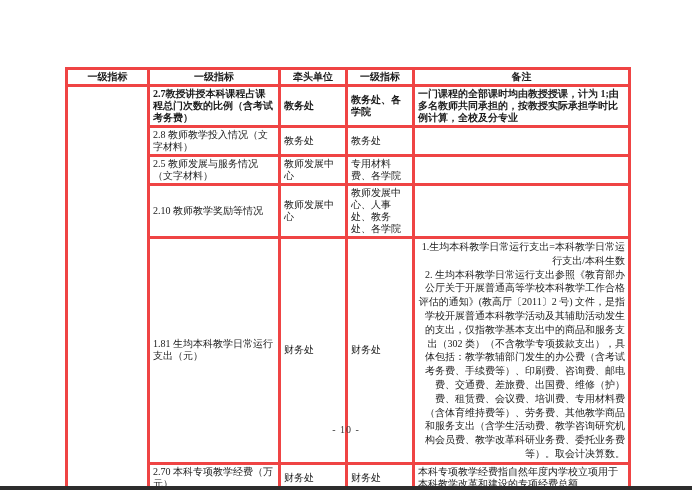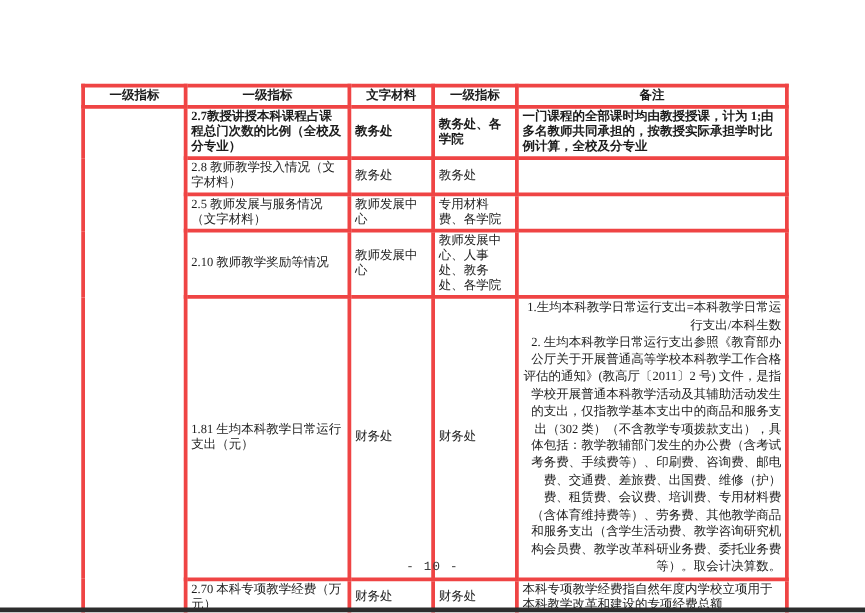--- a/index.html
+++ b/index.html
@@ -52,27 +52,26 @@
   td.c4 {
     font-size: 9px;
     line-height: 11.3px;
     white-space: pre-line;
   }
   .r5 td.c4 { line-height: 13.8px; text-align: right; }
   td.bold { font-weight: bold; }
 
   .footer {
     position: absolute;
-    left: 0; top: 449px;
+    left: 0; top: 424px;
     width: 100%;
     text-align: center;
     font-size: 10px;
     letter-spacing: 1px;
     color: #3a3a3a;
-    font-family: Liberation Mono, monospace;
   }
   .bottom-bar {
     position: absolute;
     left: 0; bottom: 0;
     width: 100%; height: 4px;
     background: #2d2d2d;
   }
 </style>
 </head>
 <body>
@@ -84,29 +83,29 @@
       <col class="w0">
         <col class="w1">
         <col class="w2">
         <col class="w3">
         <col class="w4">
     </colgroup>
     <thead>
       <tr class="r0">
           <th>一级指标</th>
           <th>一级指标</th>
-          <th>文字材料</th>
+          <th>牵头单位</th>
           <th>一级指标</th>
           <th>备注</th>
         </tr>
     </thead>
     <tbody>
         <tr class="r1">
           <td rowspan="6"></td>
-          <td class="c1 bold">2.7教授讲授本科课程占课程总门次数的比例（全校及分专业）</td>
+          <td class="c1 bold">2.7教授讲授本科课程占课程总门次数的比例（含考试考务费）</td>
           <td class="c2 bold">教务处</td>
           <td class="c3 bold">教务处、各学院</td>
           <td class="c4 bold">一门课程的全部课时均由教授授课，计为 1;由多名教师共同承担的，按教授实际承担学时比例计算，全校及分专业</td>
         </tr>
         <tr class="r2">
           <td class="c1">2.8 教师教学投入情况（文字材料）</td>
           <td class="c2">教务处</td>
           <td class="c3">教务处</td>
           <td class="c4"></td>
         </tr>

